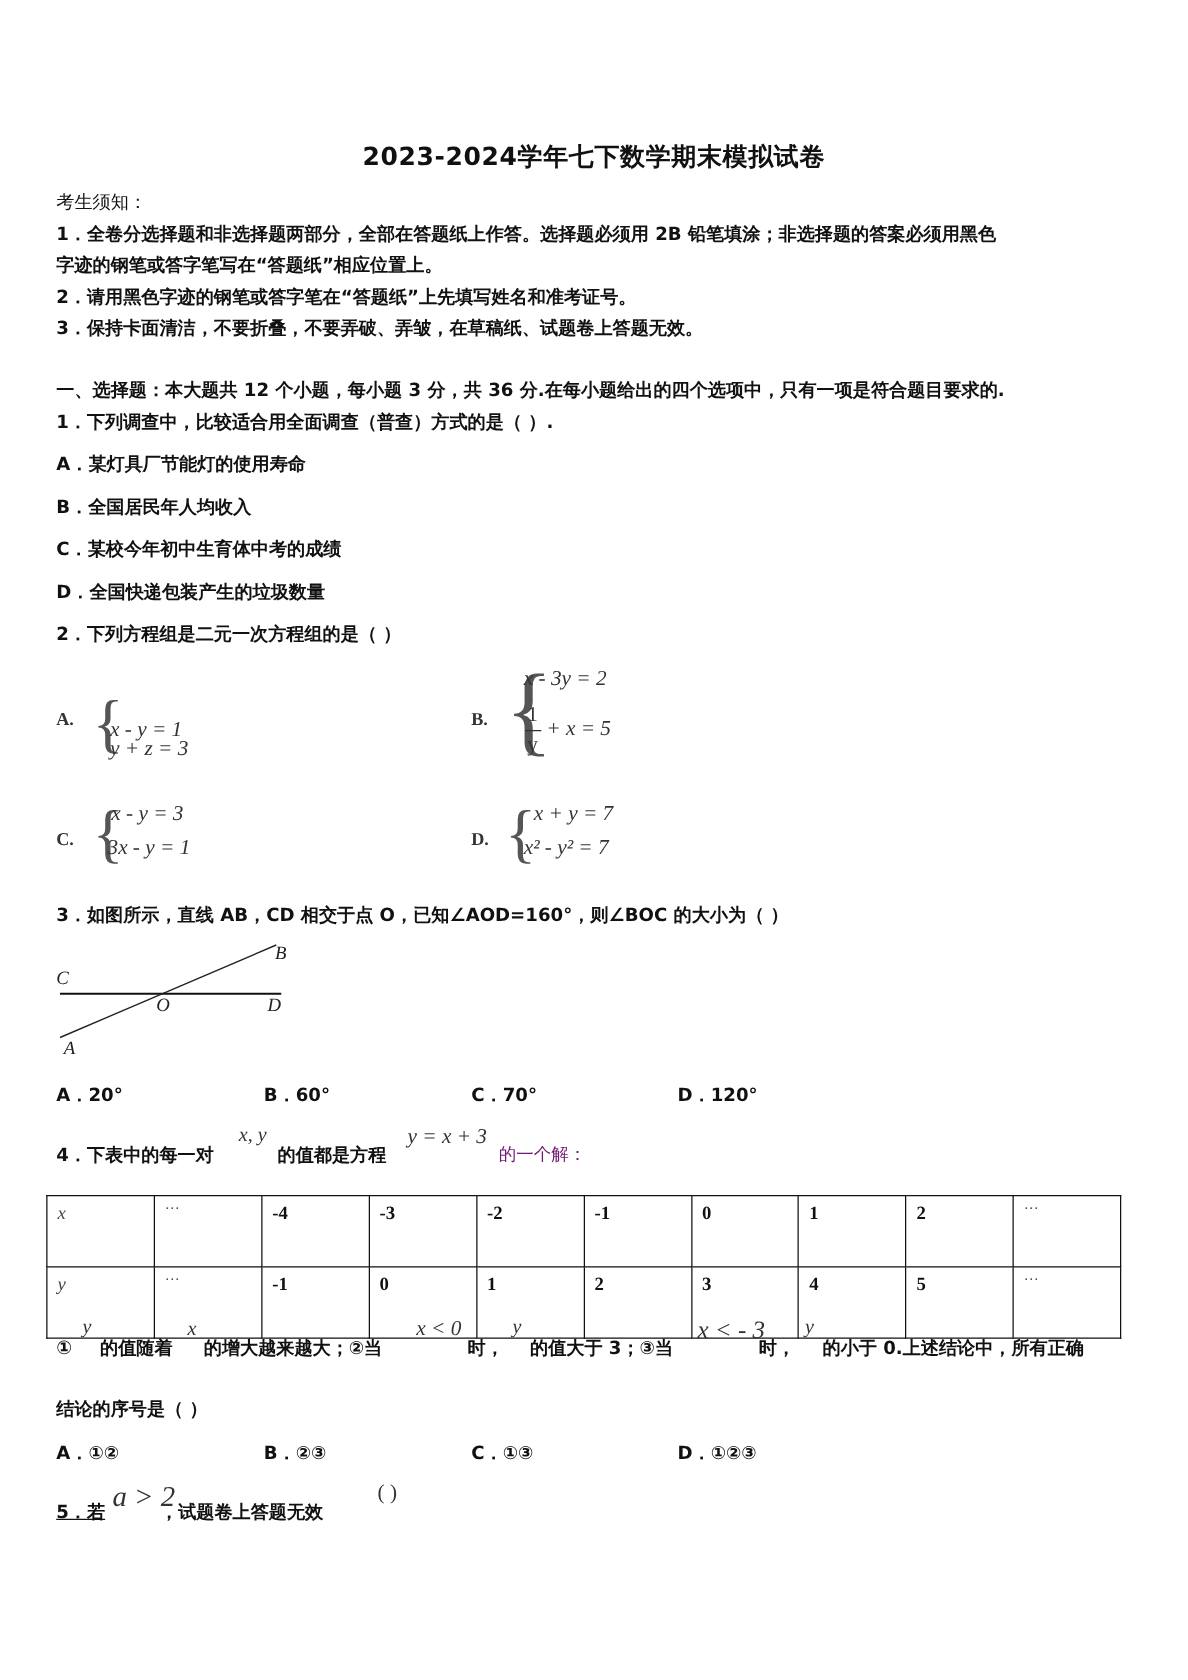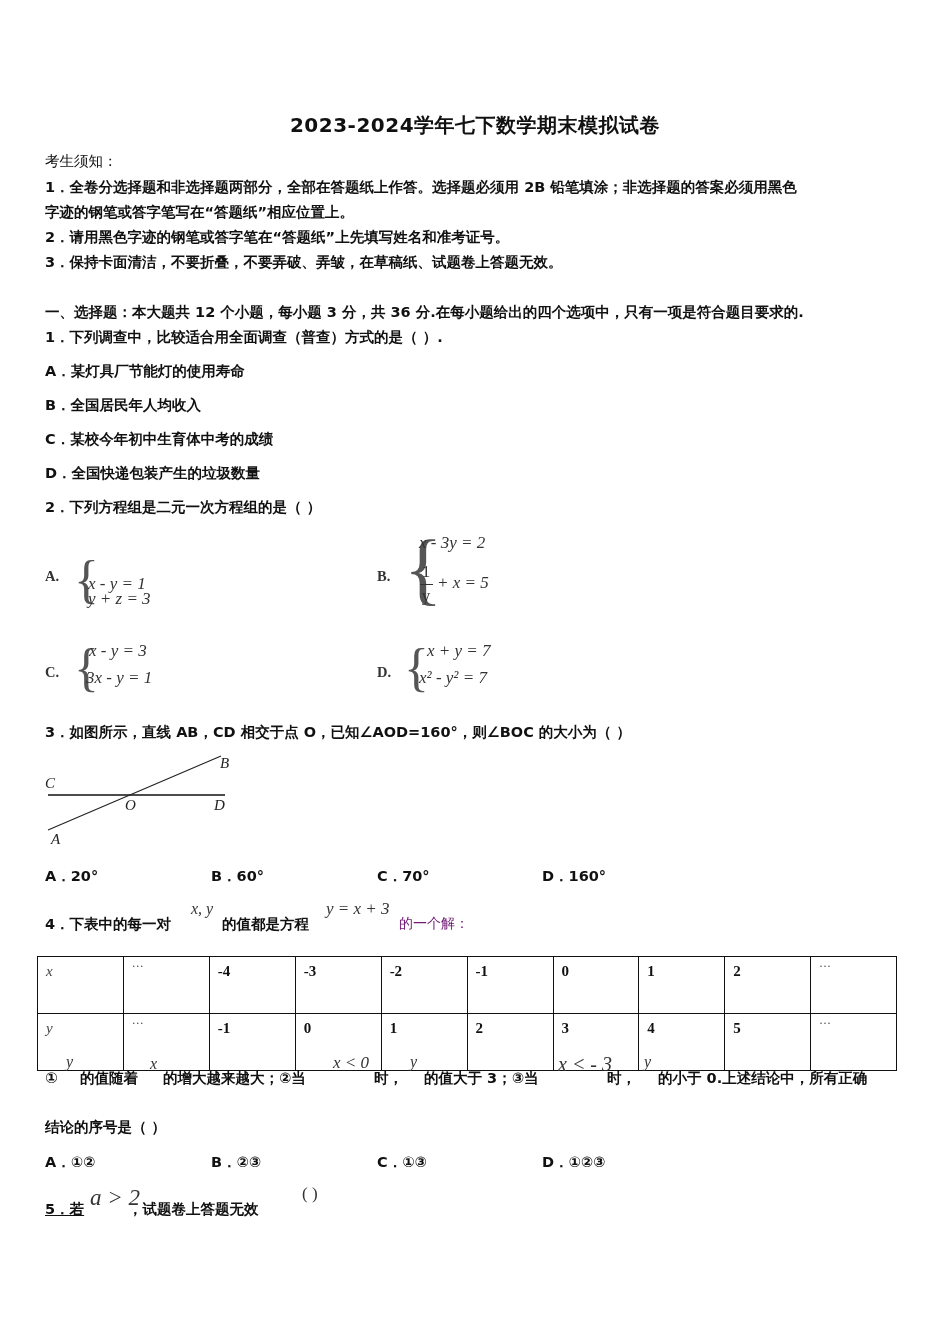--- a/index.html
+++ b/index.html
@@ -84,21 +84,21 @@
   </svg>
   <div class="abs math" style="left:45px; top:775px; font-size:15px; color:#222;">C</div>
   <div class="abs math" style="left:220px; top:755px; font-size:15px; color:#222;">B</div>
   <div class="abs math" style="left:125px; top:797px; font-size:15px; color:#222;">O</div>
   <div class="abs math" style="left:214px; top:797px; font-size:15px; color:#222;">D</div>
   <div class="abs math" style="left:51px; top:831px; font-size:15px; color:#222;">A</div>
 
   <div class="abs opt" style="left:45px; top:867px;">A．20°</div>
   <div class="abs opt" style="left:211px; top:867px;">B．60°</div>
   <div class="abs opt" style="left:377px; top:867px;">C．70°</div>
-  <div class="abs opt" style="left:542px; top:867px;">D．160°</div>
+  <div class="abs opt" style="left:542px; top:867px;">D．120°</div>
 
   <div class="abs q" style="top:915px;text-align:right;">4．下表中的每一对</div>
   <div class="sup" style="left:191px; top:900px;">x, y</div>
   <div class="abs opt" style="left:222px; top:915px;">的值都是方程</div>
   <div class="sup" style="left:326px; top:899px; font-size:17px;">y =  x + 3</div>
   <div class="abs" style="left:399px; top:915px; font-size:14px; color:#701a75;">的一个解：</div>
 
   <table class="t">
     <tbody>
         <tr>

